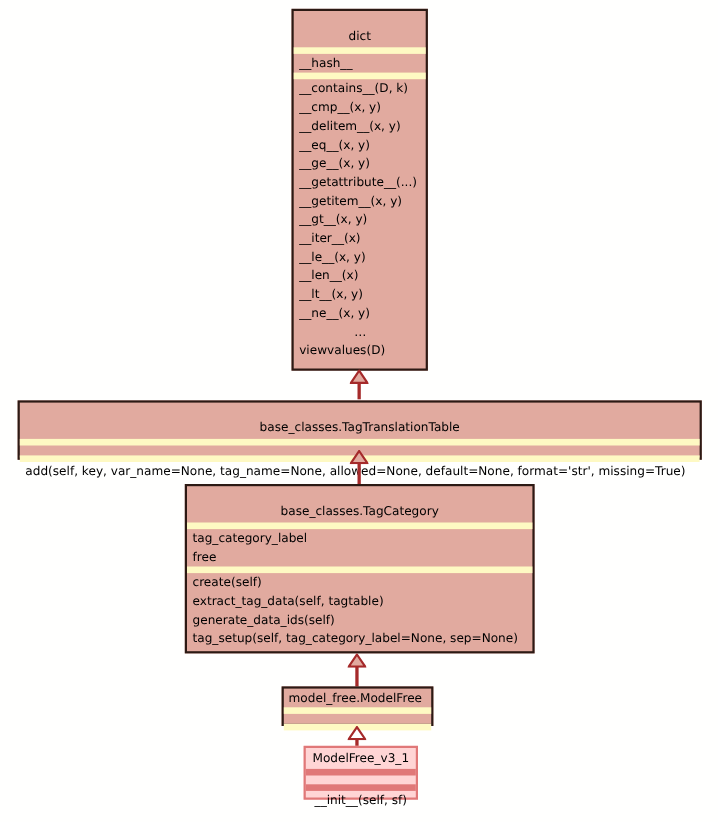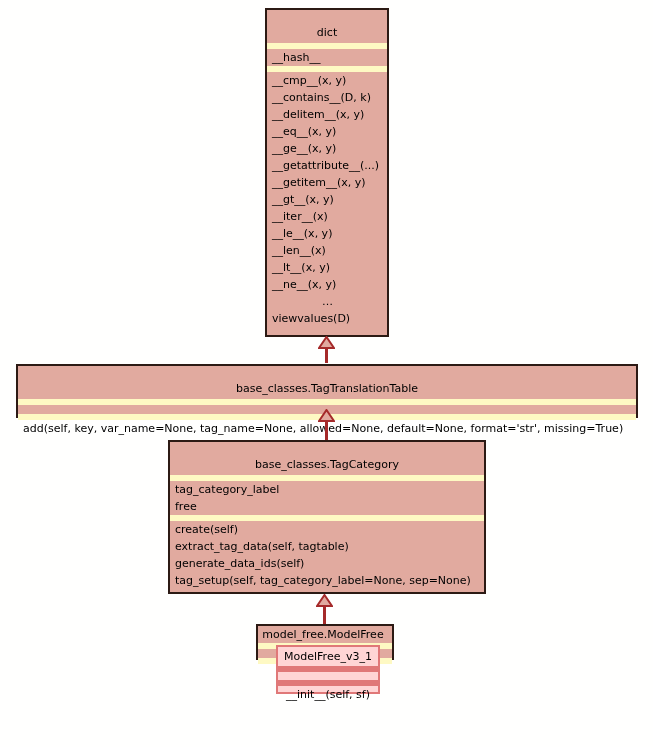--- a/index.html
+++ b/index.html
@@ -99,22 +99,22 @@
 <div id="diagram">
 
   <div class="uml-class" style="left:265px; top:8px; width:124px; height:329px;">
     <div class="uml-compartment first">
       <div class="uml-title">dict</div>
     </div>
     <div class="uml-compartment">
       <div class="uml-row">__hash__</div>
     </div>
     <div class="uml-compartment">
+      <div class="uml-row">__contains__(D, k)</div>
       <div class="uml-row">__cmp__(x, y)</div>
-      <div class="uml-row">__contains__(D, k)</div>
       <div class="uml-row">__delitem__(x, y)</div>
       <div class="uml-row">__eq__(x, y)</div>
       <div class="uml-row">__ge__(x, y)</div>
       <div class="uml-row">__getattribute__(...)</div>
       <div class="uml-row">__getitem__(x, y)</div>
       <div class="uml-row">__gt__(x, y)</div>
       <div class="uml-row">__iter__(x)</div>
       <div class="uml-row">__le__(x, y)</div>
       <div class="uml-row">__len__(x)</div>
       <div class="uml-row">__lt__(x, y)</div>
@@ -193,21 +193,21 @@
 
   <div class="edge">
     <div class="edge-line" style="left:323px; top:670px; width:3px; height:17px;"></div>
     <div class="edge-arrow" style="left:316px; top:660px;">
       <svg width="17" height="13" viewBox="0 0 17 13">
         <polygon points="8.5,1 16,12 1,12" fill="#ffffff" stroke="#a52a2a" stroke-width="2"></polygon>
       </svg>
     </div>
   </div>
 
-  <div class="uml-class light" style="left:276px; top:645px; width:104px; height:49px;">
+  <div class="uml-class light" style="left:276px; top:678px; width:104px; height:49px;">
     <div class="uml-compartment first">
       <div class="uml-title" style="padding:4px 3px 4px 3px;">ModelFree_v3_1</div>
     </div>
     <div class="uml-compartment">
       <div class="uml-row empty" style="height:8px;"></div>
     </div>
     <div class="uml-compartment">
       <div class="uml-row center" style="padding:3px 3px 3px 3px;">__init__(self, sf)</div>
     </div>
   </div>

